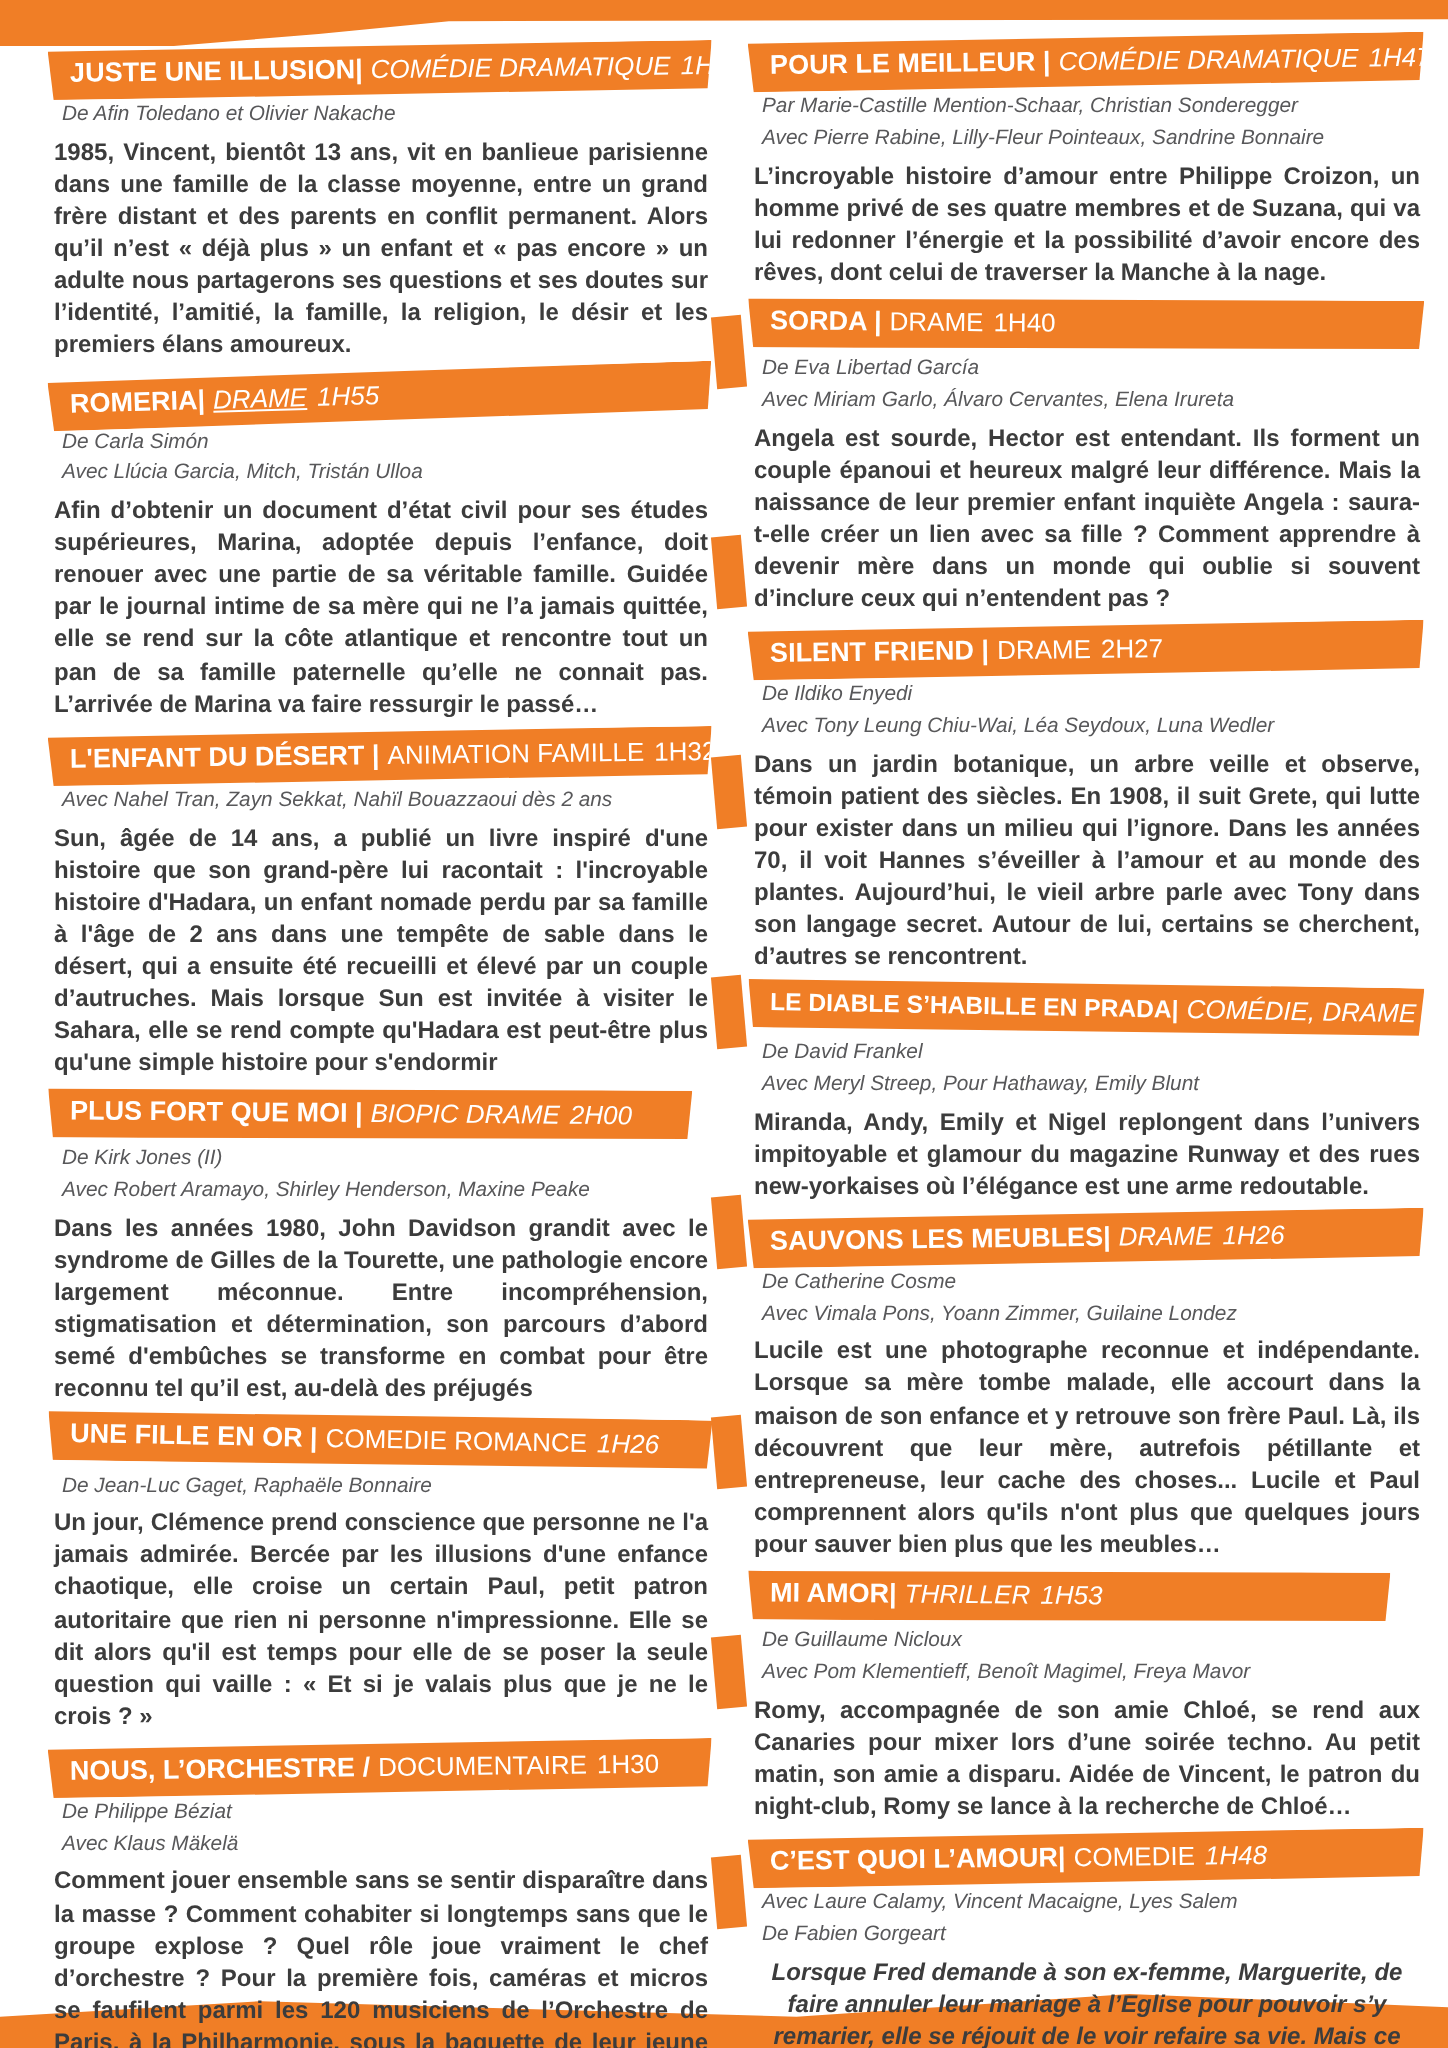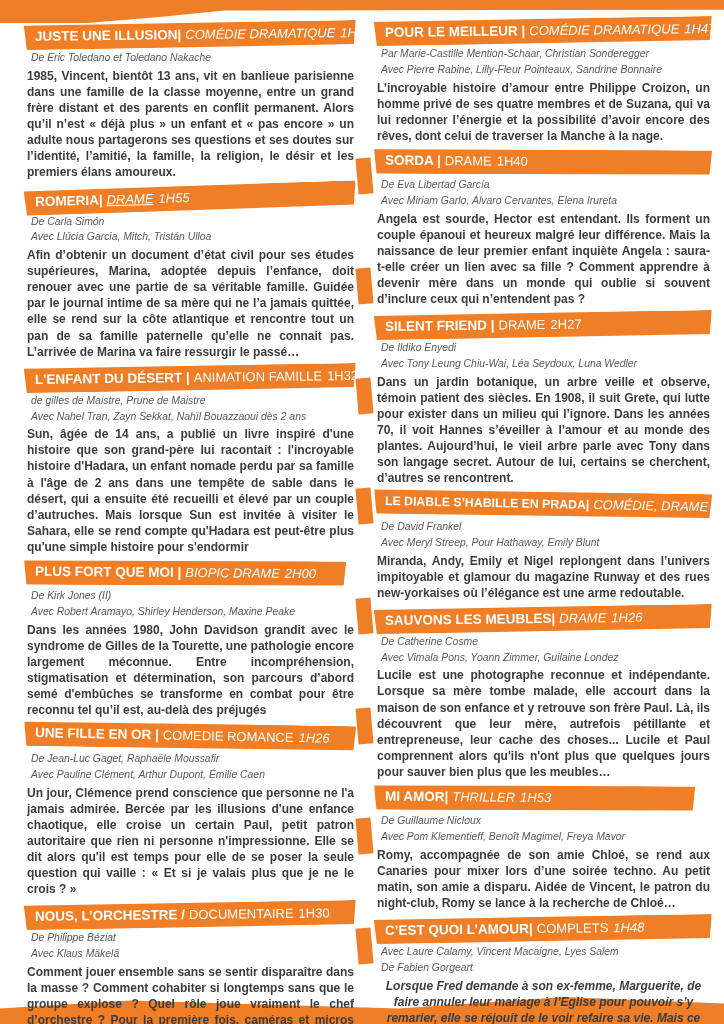--- a/index.html
+++ b/index.html
@@ -72,57 +72,55 @@
     <div class="dash"></div>
       <div class="dash"></div>
   </div>
 
   <div class="col col-left">
 
     <section class="film">
       <div class="banner ra">
         <span>JUSTE UNE ILLUSION|</span><span class="genre it">COMÉDIE DRAMATIQUE</span><span class="dur">1H36</span>
       </div>
-      <p class="credits">De Eric Toledano et Toledano Nakache</p>
+      <p class="credits">De Afin Toledano et Olivier Nakache</p>
       <p class="syn">1985, Vincent, bientôt 13 ans, vit en banlieue parisienne dans une famille de la classe moyenne, entre un grand frère distant et des parents en conflit permanent. Alors qu’il n’est « déjà plus » un enfant et « pas encore » un adulte nous partagerons ses questions et ses doutes sur l’identité, l’amitié, la famille, la religion, le désir et les premiers élans amoureux.</p>
     </section>
 
     <section class="film">
       <div class="banner rc">
         <span>ROMERIA|</span><span class="genre it u">DRAME</span><span class="dur">1H55</span>
       </div>
       <p class="credits">De Carla Simón</p>
       <p class="credits">Avec Llúcia Garcia, Mitch, Tristán Ulloa</p>
       <p class="syn">Afin d’obtenir un document d’état civil pour ses études supérieures, Marina, adoptée depuis l’enfance, doit renouer avec une partie de sa véritable famille. Guidée par le journal intime de sa mère qui ne l’a jamais quittée, elle se rend sur la côte atlantique et rencontre tout un pan de sa famille paternelle qu’elle ne connait pas. L’arrivée de Marina va faire ressurgir le passé…</p>
     </section>
 
     <section class="film">
       <div class="banner ra">
         <span>L'ENFANT DU DÉSERT |</span><span class="genre">ANIMATION FAMILLE</span><span class="dur up">1H32</span>
       </div>
-      <p class="credits">de gilles de Maistre, Prune de Maistre</p>
       <p class="credits">Avec Nahel Tran, Zayn Sekkat, Nahïl Bouazzaoui dès 2 ans</p>
       <p class="syn">Sun, âgée de 14 ans, a publié un livre inspiré d'une histoire que son grand-père lui racontait : l'incroyable histoire d'Hadara, un enfant nomade perdu par sa famille à l'âge de 2 ans dans une tempête de sable dans le désert, qui a ensuite été recueilli et élevé par un couple d’autruches. Mais lorsque Sun est invitée à visiter le Sahara, elle se rend compte qu'Hadara est peut-être plus qu'une simple histoire pour s'endormir</p>
     </section>
 
     <section class="film">
       <div class="banner rd w97">
         <span>PLUS FORT QUE MOI |</span><span class="genre it">BIOPIC DRAME</span><span class="dur">2H00</span>
       </div>
       <p class="credits">De Kirk Jones (II)</p>
       <p class="credits">Avec Robert Aramayo, Shirley Henderson, Maxine Peake</p>
       <p class="syn">Dans les années 1980, John Davidson grandit avec le syndrome de Gilles de la Tourette, une pathologie encore largement méconnue. Entre incompréhension, stigmatisation et détermination, son parcours d’abord semé d'embûches se transforme en combat pour être reconnu tel qu’il est, au-delà des préjugés</p>
     </section>
 
     <section class="film">
       <div class="banner rb">
         <span>UNE FILLE EN OR |</span><span class="genre">COMEDIE ROMANCE</span><span class="dur">1H26</span>
       </div>
-      <p class="credits">De Jean-Luc Gaget, Raphaële Moussafir</p>
-      <p class="credits">Avec Pauline Clément, Arthur Dupont, Émilie Caen</p>
+      <p class="credits">De Jean-Luc Gaget, Raphaële Bonnaire</p>
       <p class="syn">Un jour, Clémence prend conscience que personne ne l'a jamais admirée. Bercée par les illusions d'une enfance chaotique, elle croise un certain Paul, petit patron autoritaire que rien ni personne n'impressionne. Elle se dit alors qu'il est temps pour elle de se poser la seule question qui vaille : « Et si je valais plus que je ne le crois ? »</p>
     </section>
 
     <section class="film">
       <div class="banner ra">
         <span>NOUS, L’ORCHESTRE /</span><span class="genre">DOCUMENTAIRE</span><span class="dur up">1H30</span>
       </div>
       <p class="credits">De Philippe Béziat</p>
       <p class="credits">Avec Klaus Mäkelä</p>
       <p class="syn">Comment jouer ensemble sans se sentir disparaître dans la masse ? Comment cohabiter si longtemps sans que le groupe explose ? Quel rôle joue vraiment le chef d’orchestre ? Pour la première fois, caméras et micros se faufilent parmi les 120 musiciens de l’Orchestre de Paris, à la Philharmonie, sous la baguette de leur jeune chef prodige, Klaus Mäkelä. Un film immersif au cœur de la musique en train de se faire.</p>
@@ -189,21 +187,21 @@
       <div class="banner rd w95">
         <span>MI AMOR|</span><span class="genre it">THRILLER</span><span class="dur">1H53</span>
       </div>
       <p class="credits">De Guillaume Nicloux</p>
       <p class="credits">Avec Pom Klementieff, Benoît Magimel, Freya Mavor</p>
       <p class="syn">Romy, accompagnée de son amie Chloé, se rend aux Canaries pour mixer lors d’une soirée techno. Au petit matin, son amie a disparu. Aidée de Vincent, le patron du night-club, Romy se lance à la recherche de Chloé…</p>
     </section>
 
     <section class="film">
       <div class="banner ra">
-        <span>C’EST QUOI L’AMOUR|</span><span class="genre">COMPLETS</span><span class="dur">1H48</span>
+        <span>C’EST QUOI L’AMOUR|</span><span class="genre">COMEDIE</span><span class="dur">1H48</span>
       </div>
       <p class="credits">Avec Laure Calamy, Vincent Macaigne, Lyes Salem</p>
       <p class="credits">De Fabien Gorgeart</p>
       <p class="syn ital">Lorsque Fred demande à son ex-femme, Marguerite, de faire annuler leur mariage à l’Eglise pour pouvoir s’y remarier, elle se réjouit de le voir refaire sa vie. Mais ce qui devait être une simple formalité s’avère plus compliqué que prévu et va les mener jusqu’à Rome avec leurs enfants et leurs nouveaux conjoints.</p>
     </section>
 
     <div class="promo-row">
       <svg class="qr" viewBox="0 0 29 29">
         <rect width="29" height="29" fill="#fff"></rect>
         <g fill="#111">

